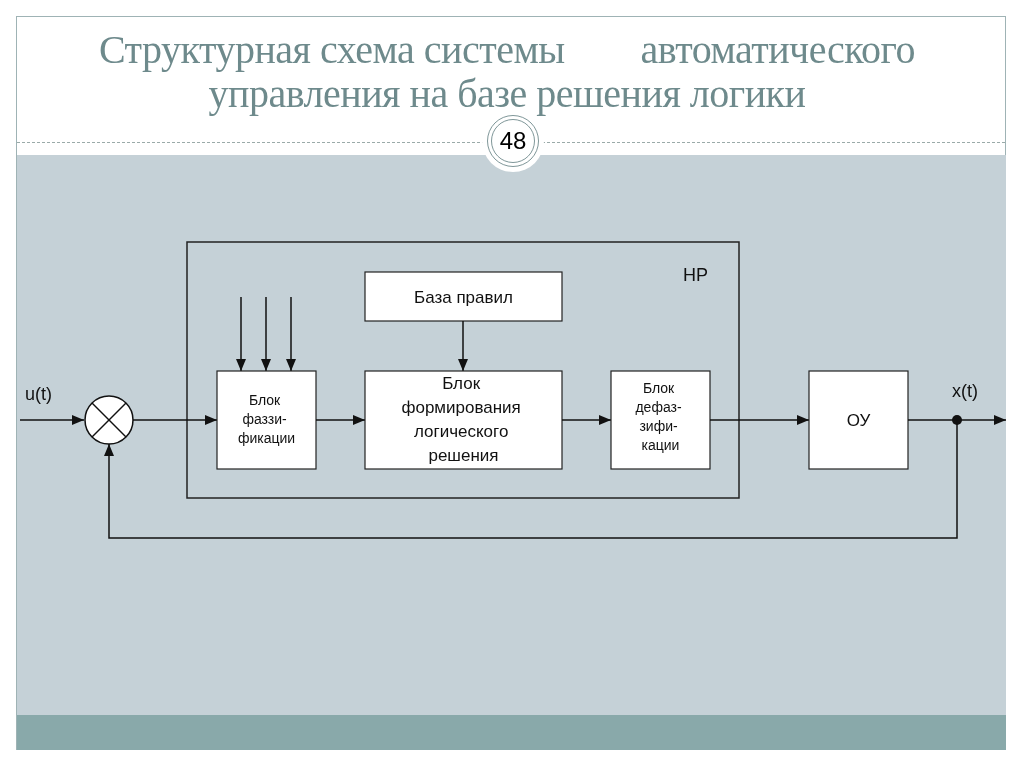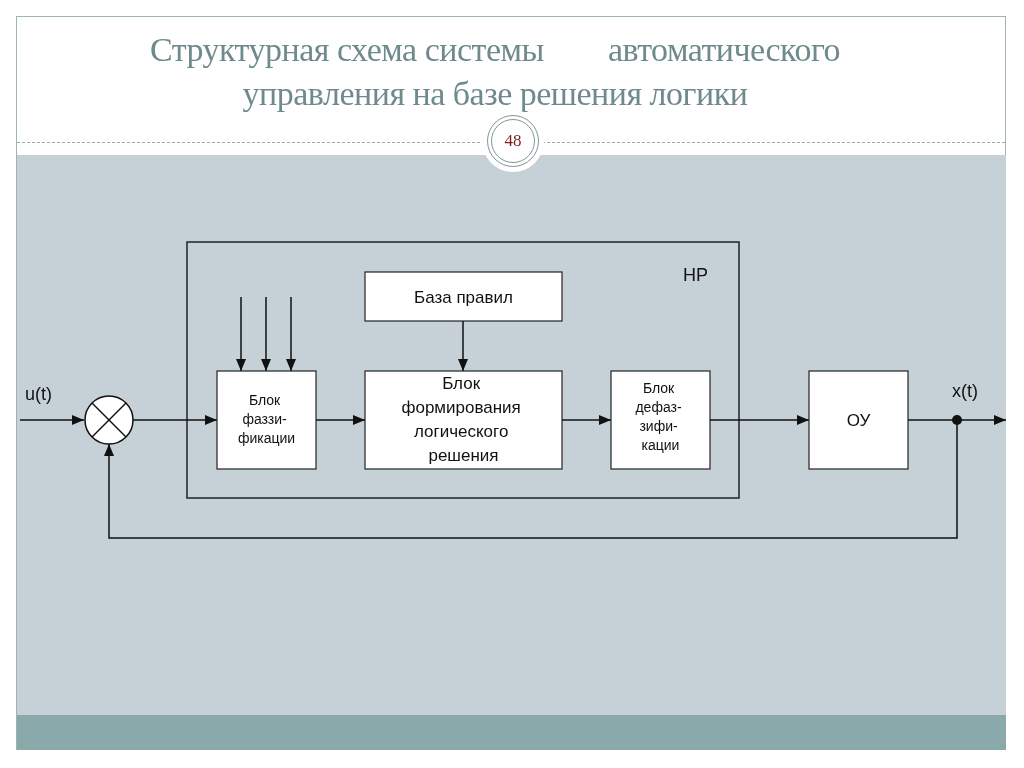--- a/index.html
+++ b/index.html
@@ -7,23 +7,23 @@
     width: 1024px; height: 768px; position: relative; overflow: hidden;
     background: #ffffff;
     font-family: "Liberation Sans", sans-serif;
   }
   .frame {
     position: absolute; left: 16px; top: 16px; width: 990px; height: 734px;
     border: 1px solid #9fb3b5; border-bottom: none; box-sizing: border-box;
     background: #ffffff;
   }
   .title {
-    position: absolute; left: 0; top: 28px; width: 990px;
+    position: absolute; left: 12px; top: 28px; width: 990px;
     text-align: center; color: #6e8a8c;
-    font-family: "Liberation Serif", serif; font-size: 34px; line-height: 44px;
+    font-family: "Liberation Serif", serif; font-size: 40px; line-height: 44px;
     font-stretch: condensed; letter-spacing: -0.5px;
   }
   .title .line { display: block; white-space: pre; }
   .dash-rule {
     position: absolute; left: 17px; width: 988px; top: 142px; height: 0;
     border-top: 1px dashed #9aaaa9;
   }
   .panel {
     position: absolute; left: 17px; top: 155px; width: 989px; height: 560px;
     background: #c5d1d7;
@@ -39,21 +39,21 @@
   .badge {
     position: absolute; left: 487px; top: 115px; width: 52px; height: 52px;
     border-radius: 50%; box-sizing: border-box; border: 1.5px solid #7f9799;
     display: flex; align-items: center; justify-content: center;
   }
   .badge::after {
     content: ""; position: absolute; left: 3px; top: 3px; right: 3px; bottom: 3px;
     border-radius: 50%; border: 1px solid #7f9799;
   }
   .badge span {
-    font-family: Liberation Serif, serif; font-size: 17px; color: #7f1d1d;
+    font-family: Liberation Sans, sans-serif; font-size: 24px; color: #000000;
   }
   svg.diagram { position: absolute; left: 0; top: 0; }
   .lbl { font-family: "Liberation Sans", sans-serif; fill: #111; }
 </style>
 </head>
 <body>
 
 <div class="frame"></div>
 
 <div class="title">

